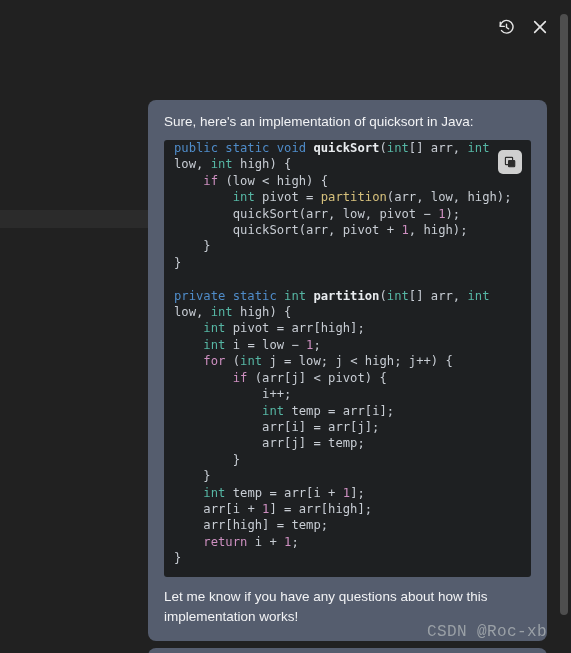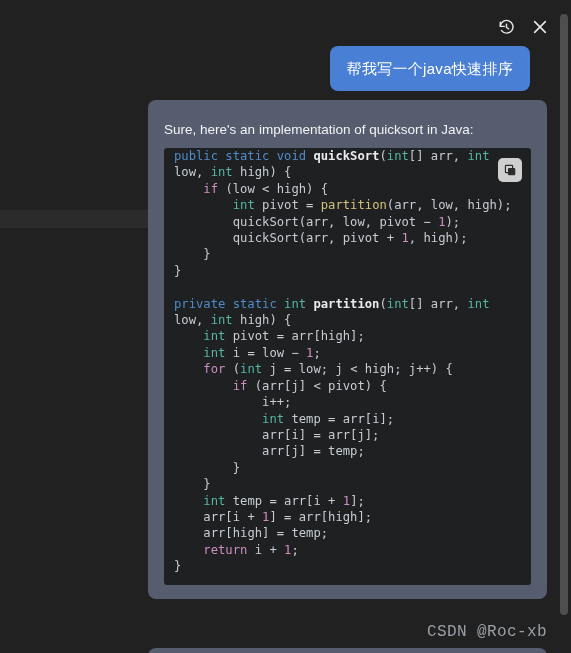--- a/index.html
+++ b/index.html
@@ -78,21 +78,21 @@
     width: 399px;
   }
   .bubble-assistant {
     background: #555d6e;
     border-radius: 8px;
     padding: 12px 16px 14px 16px;
     color: #f2f3f5;
     font-size: 13.5px;
     line-height: 20px;
   }
-  .intro-text { margin: 8px 0 8px 0; }
+  .intro-text { margin: 0 0 8px 0; }
   .outro-text { margin: 10px 0 0 0; }
 
   
   .code-wrap {
     position: relative;
     background: #1e2022;
     border-radius: 3px;
     overflow: hidden;
   }
   pre.code {
@@ -190,23 +190,20 @@
     <div class="wc-icon" title="Close">
       <svg width="16" height="16" viewBox="0 0 24 24" fill="none" stroke="currentColor" stroke-width="2.4" stroke-linecap="round">
         <line x1="4" y1="4" x2="20" y2="20"></line>
         <line x1="20" y1="4" x2="4" y2="20"></line>
       </svg>
     </div>
   </div>
 
   <div class="chat">
 
-    <div class="row-user">
-      <div class="bubble-user">帮我写一个java快速排序</div>
-    </div>
 
     <div class="row-assistant">
       <div class="bubble-assistant">
 
         <p class="intro-text">Sure, here's an implementation of quicksort in Java:</p>
 
         <div class="code-wrap">
           <div class="copy-btn" title="Copy code">
             <svg width="13" height="13" viewBox="0 0 20 20" fill="none" stroke="#2c2c2c" stroke-width="1.8">
               <rect x="2.2" y="2.2" width="11" height="11" rx="1"></rect>
@@ -232,20 +229,21 @@
 <span class="k-pun">            arr[j] = temp;</span>
 <span class="k-pun">        }</span>
 <span class="k-pun">    }</span>
 <span class="k-pun">    </span><span class="k-type">int</span><span class="k-pun"> temp = arr[i + </span><span class="k-num">1</span><span class="k-pun">];</span>
 <span class="k-pun">    arr[i + </span><span class="k-num">1</span><span class="k-pun">] = arr[high];</span>
 <span class="k-pun">    arr[high] = temp;</span>
 <span class="k-pun">    </span><span class="k-ctrl">return</span><span class="k-pun"> i + </span><span class="k-num">1</span><span class="k-pun">;</span>
 <span class="k-pun">}</span></pre>
         </div>
 
+        <p class="outro-text">Let me know if you have any questions about how this implementation works!</p>
       </div>
     </div>
 
     <div class="row-next">
       <div class="bubble-next"></div>
     </div>
 
   </div>
 
   <div class="watermark">CSDN @Roc-xb</div>

